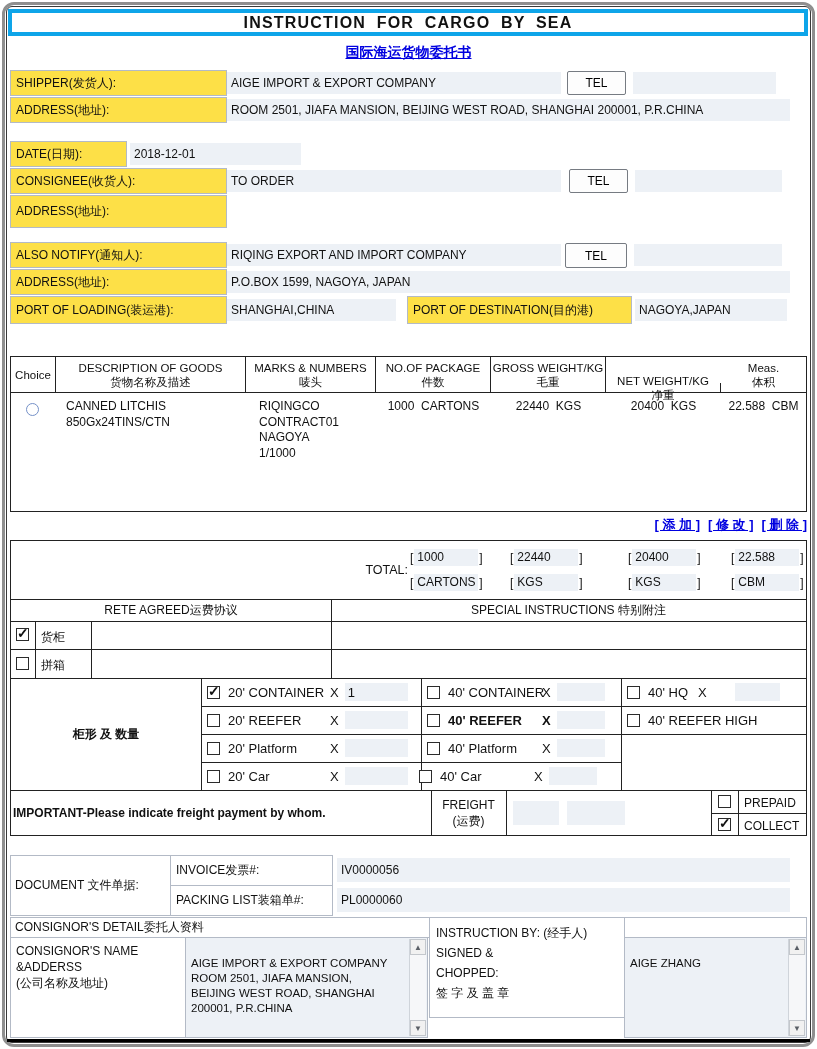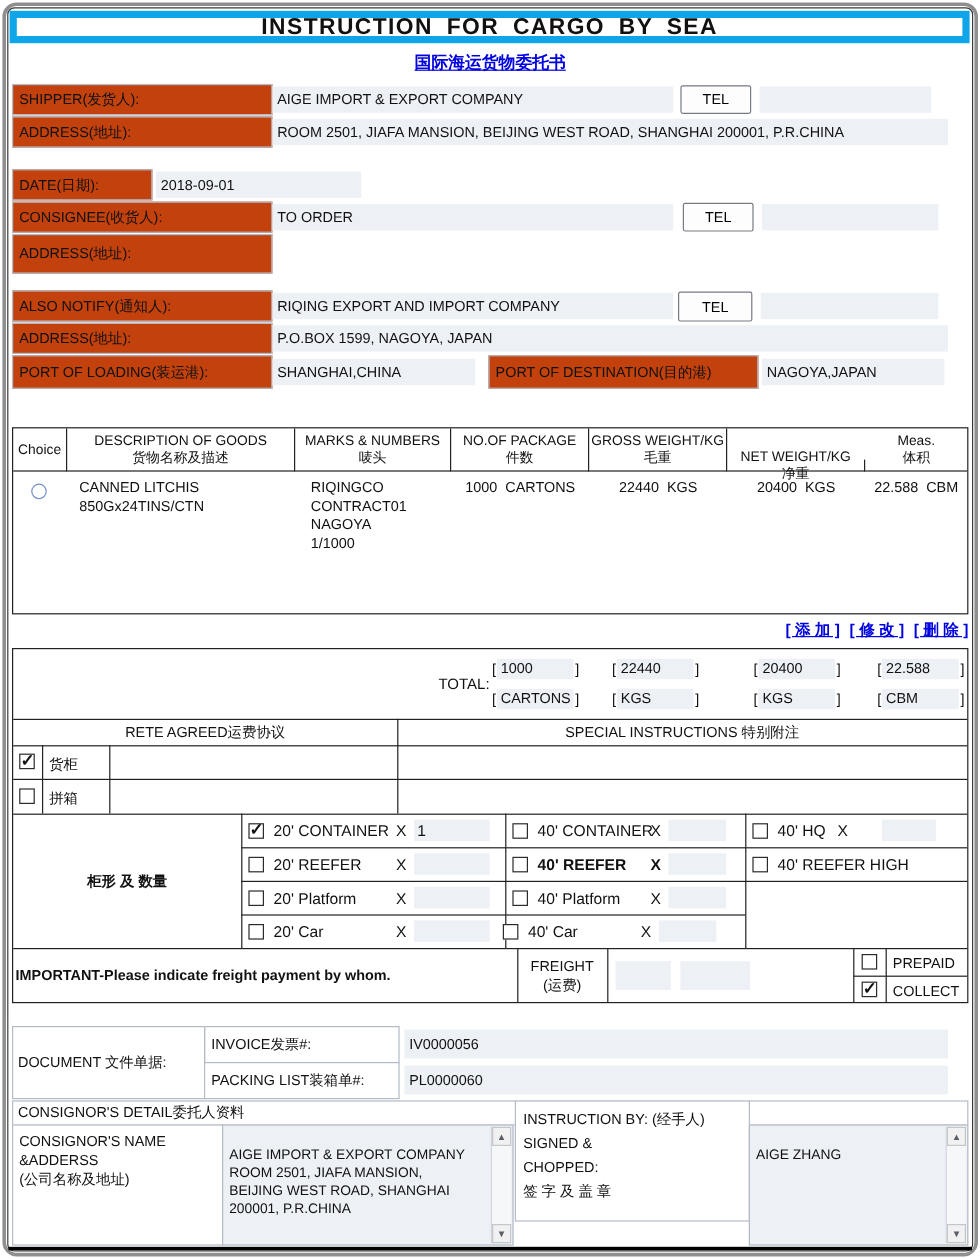--- a/index.html
+++ b/index.html
@@ -6,29 +6,29 @@
   html,body { background:#fff; }
   .page {
     position: relative; width: 817px; height: 1049px; background:#fff;
     font-family: "Liberation Sans", sans-serif; font-size: 12px; color:#111;
     overflow: hidden;
   }
   .frame { position:absolute; inset:2px; border:3px solid #8f8f8f; border-radius:12px; pointer-events:none; }
   .frame-inner { position:absolute; inset:6px; border:1px solid #3a3a3a; border-radius:6px; pointer-events:none; }
 
   .abs { position:absolute; }
-  .lbox { position:absolute; border:1px solid #b3bac6; background:#c2410c;
+  .lbox { position:absolute; border:1px solid #b3bac6; background:#fde047;
           display:flex; align-items:center; padding-left:5px; white-space:pre; }
   .fill { position:absolute; background:#edf1f6; display:flex; align-items:center;
           padding-left:4px; white-space:pre; overflow:hidden; }
   .telbtn { position:absolute; background:#fdfdfd; border:1px solid #767b82;
             border-radius:2px; font-family:"Liberation Sans",sans-serif; font-size:12px;
             display:flex; align-items:center; justify-content:center; cursor:pointer; }
-  .title-bar { position:absolute; border:6px solid #0ea5e9; display:flex; align-items:center;
-               justify-content:center; font-weight:bold; font-size:19px; letter-spacing:1.2px; word-spacing:5px; }
+  .title-bar { position:absolute; border:4px solid #0ea5e9; display:flex; align-items:center;
+               justify-content:center; font-weight:bold; font-size:16px; letter-spacing:1.2px; word-spacing:5px; }
   .link { color:#0000e0; text-decoration:underline; cursor:pointer; }
   .subtitle { position:absolute; left:0; width:100%; text-align:center; font-size:14px; font-weight:bold; }
 
   
   .gtable { position:absolute; border:1px solid #222; }
   .ghead { display:flex; height:36px; }
   .ghead .gc { border-right:1px solid #222; border-bottom:1px solid #222; display:flex;
                flex-direction:column; align-items:center; justify-content:center;
                font-size:11.5px; line-height:14px; text-align:center; white-space:pre-line; }
   .ghead .gc:last-child { border-right:none; }
@@ -79,21 +79,21 @@
 
   <div class="lbox" style="left:10px;top:70px;width:217px;height:26px;">SHIPPER(发货人):</div>
   <div class="fill" style="left:227px;top:72px;width:334px;height:22px;">AIGE IMPORT &amp; EXPORT COMPANY</div>
   <button class="telbtn" style="left:567px;top:71px;width:59px;height:24px;">TEL</button>
   <div class="fill" style="left:633px;top:72px;width:143px;height:22px;"></div>
 
   <div class="lbox" style="left:10px;top:97px;width:217px;height:26px;">ADDRESS(地址):</div>
   <div class="fill" style="left:227px;top:99px;width:563px;height:22px;">ROOM 2501, JIAFA MANSION, BEIJING WEST ROAD, SHANGHAI 200001, P.R.CHINA</div>
 
   <div class="lbox" style="left:10px;top:141px;width:117px;height:26px;">DATE(日期):</div>
-  <div class="fill" style="left:130px;top:143px;width:171px;height:22px;">2018-09-01</div>
+  <div class="fill" style="left:130px;top:143px;width:171px;height:22px;">2018-12-01</div>
 
   <div class="lbox" style="left:10px;top:168px;width:217px;height:26px;">CONSIGNEE(收货人):</div>
   <div class="fill" style="left:227px;top:170px;width:334px;height:22px;">TO ORDER</div>
   <button class="telbtn" style="left:569px;top:169px;width:59px;height:24px;">TEL</button>
   <div class="fill" style="left:635px;top:170px;width:147px;height:22px;"></div>
 
   <div class="lbox" style="left:10px;top:195px;width:217px;height:33px;">ADDRESS(地址):</div>
 
   <div class="lbox" style="left:10px;top:242px;width:217px;height:26px;">ALSO NOTIFY(通知人):</div>
   <div class="fill" style="left:227px;top:244px;width:334px;height:22px;">RIQING EXPORT AND IMPORT COMPANY</div>

